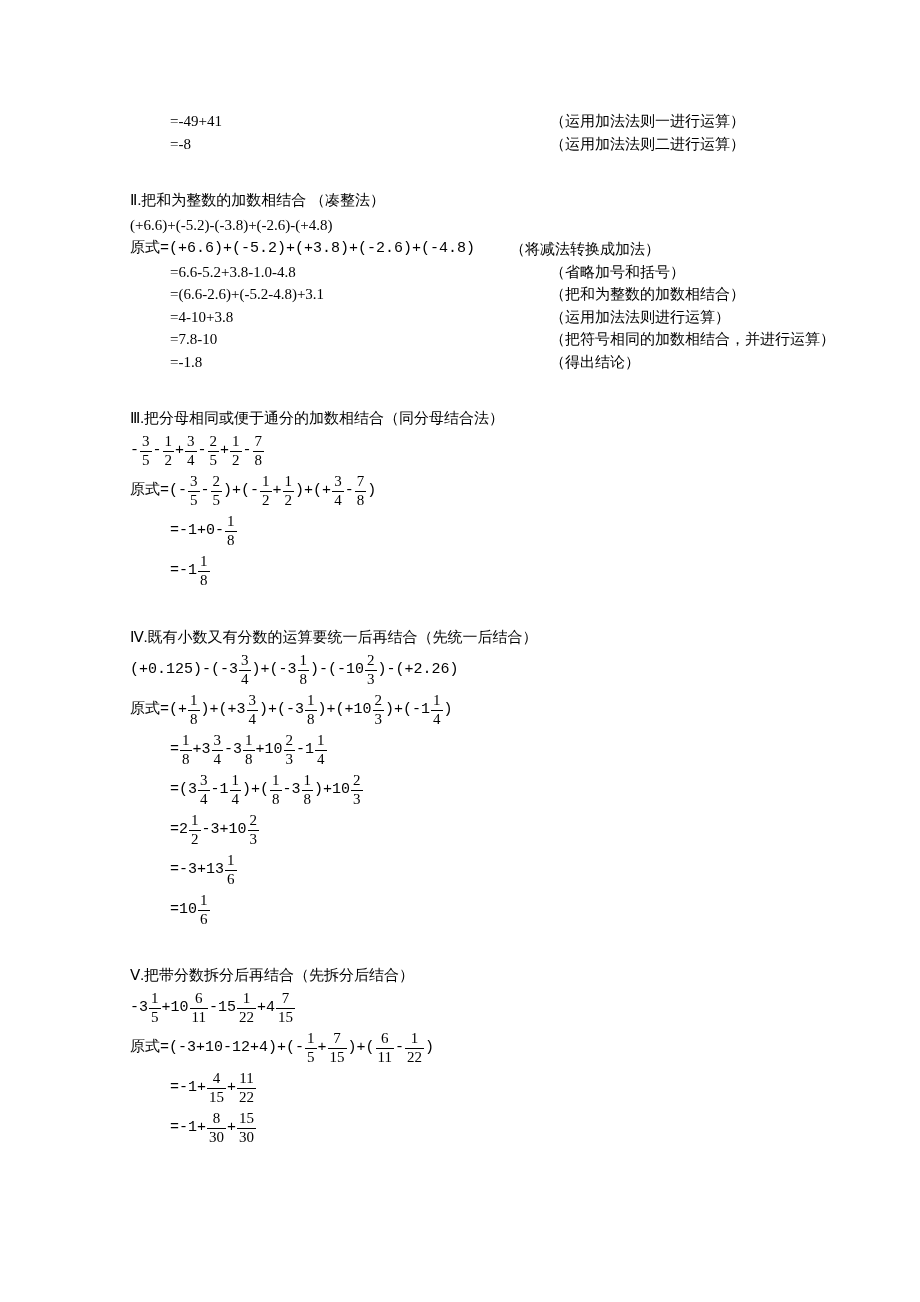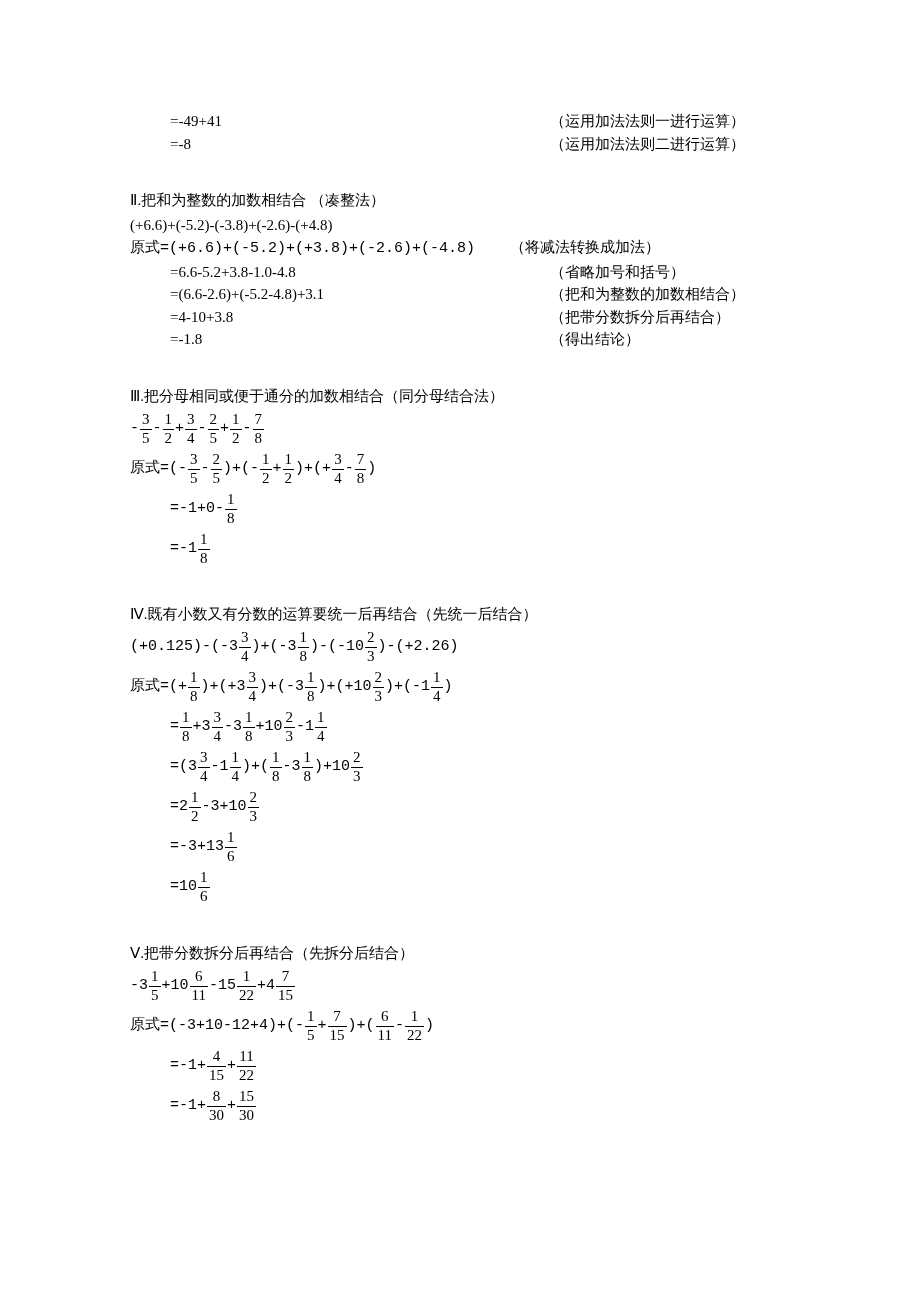--- a/index.html
+++ b/index.html
@@ -13,20 +13,21 @@
   }
   .page {
     width: 920px;
     min-height: 1302px;
     box-sizing: border-box;
     padding: 110px 130px 40px 130px;
   }
   .row {
     display: flex;
     white-space: nowrap;
+    align-items: flex-end;
   }
   .left {
     flex: 0 0 auto;
     min-width: 380px;
   }
   .right {
     flex: 0 0 auto;
   }
   .indent1 { padding-left: 40px; }
   .vspace { height: 18px; }
@@ -100,21 +101,25 @@
     <div class="row">
       <div class="left indent1">=6.6-5.2+3.8-1.0-4.8</div>
       <div class="right">（省略加号和括号）</div>
     </div>
     <div class="row">
       <div class="left indent1">=(6.6-2.6)+(-5.2-4.8)+3.1</div>
       <div class="right">（把和为整数的加数相结合）</div>
     </div>
     <div class="row">
       <div class="left indent1">=4-10+3.8</div>
-      <div class="right">（把带分数拆分后再结合）</div>
+      <div class="right">（运用加法法则进行运算）</div>
+    </div>
+    <div class="row">
+      <div class="left indent1">=7.8-10</div>
+      <div class="right"> （把符号相同的加数相结合，并进行运算）</div>
     </div>
     <div class="row">
       <div class="left indent1">=-1.8</div>
       <div class="right">（得出结论）</div>
     </div>
   </div>
 
   <div class="vspace"></div>
 
   <div>

